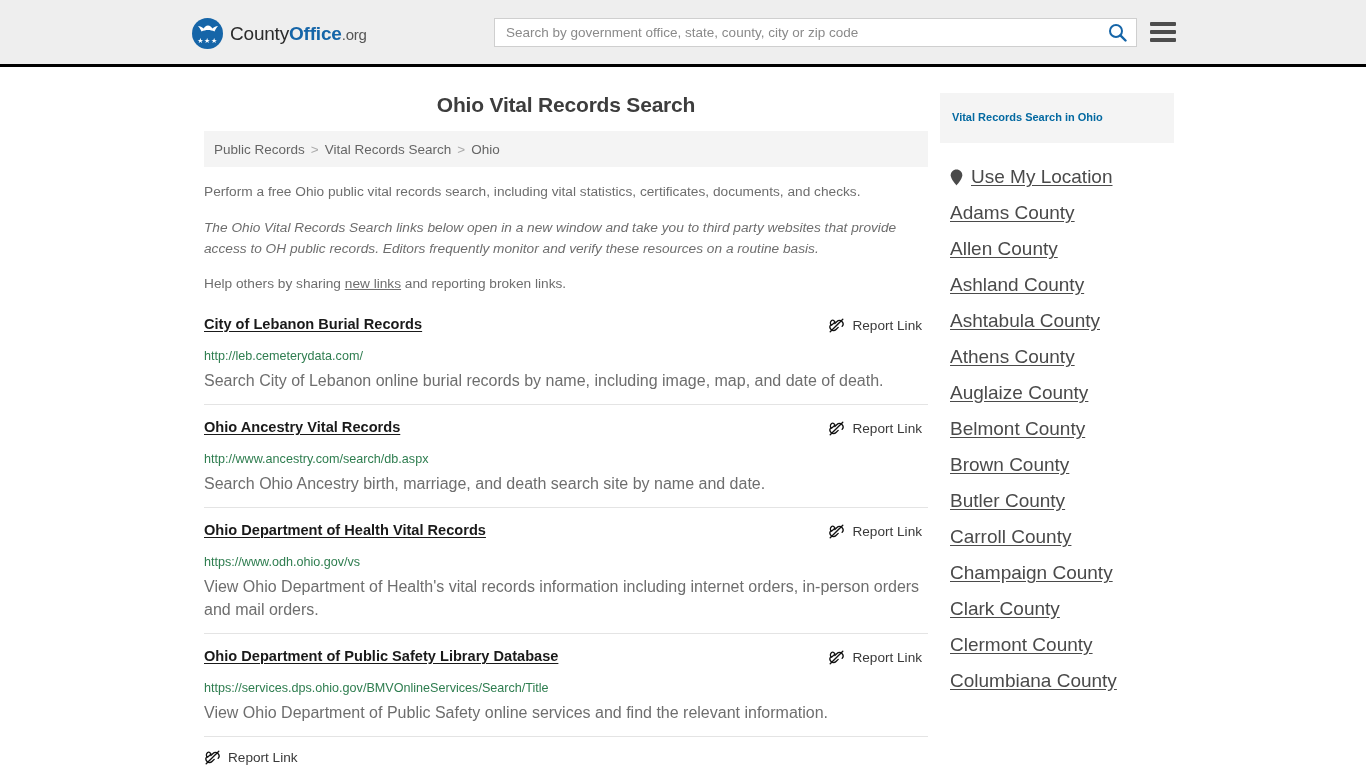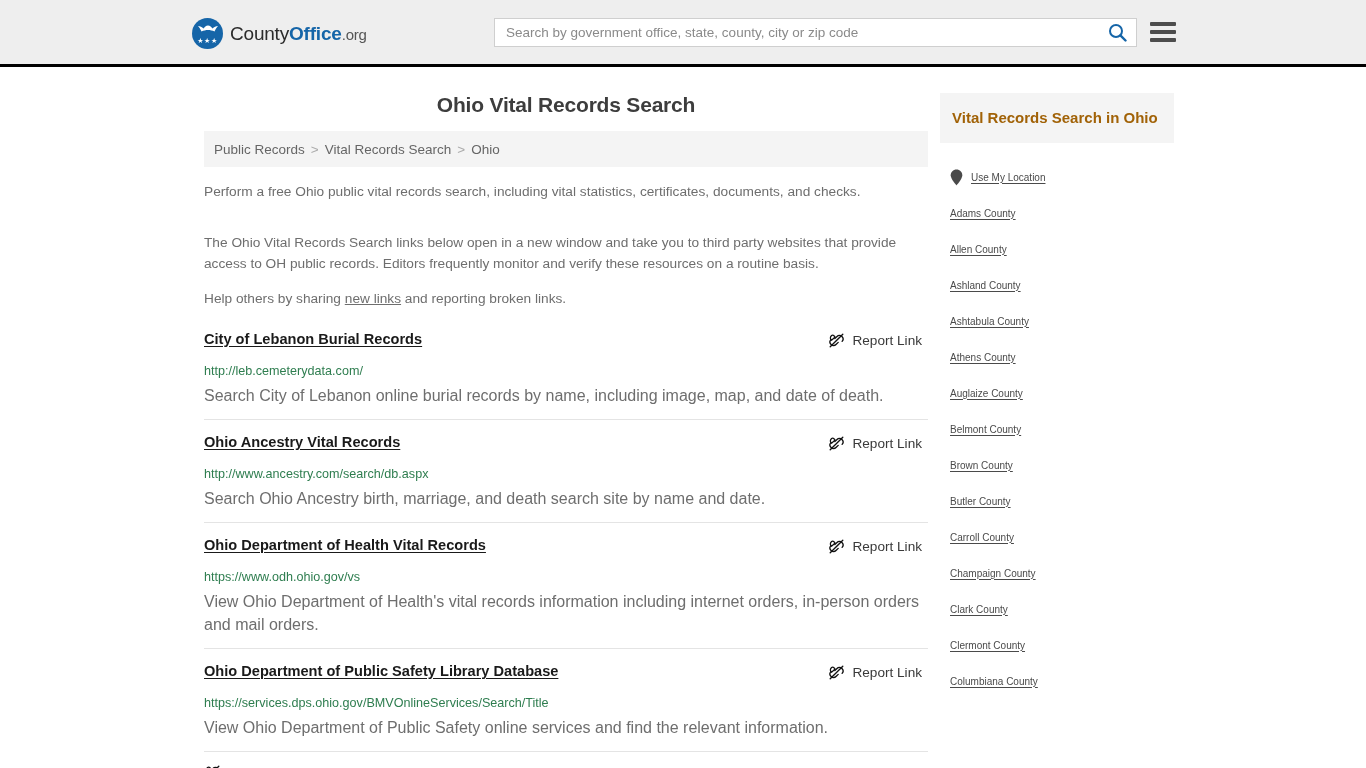--- a/index.html
+++ b/index.html
@@ -166,21 +166,21 @@
   p.intro {
     font-size: 13.7px;
     line-height: 21px;
     color: #6e6e6e;
     margin: 14px 0 0 0;
   }
   p.intro a {
     color: #6e6e6e;
     text-decoration: underline;
   }
-  p.intro.second { margin-top: 30px; }
+  p.intro.second { margin-top: 15px; font-style: italic; }
   p.intro.third  { }
 
   
   .results { margin-top: 20px; }
   .result {
     border-bottom: 1px solid #e4e4e4;
     padding: 0 0 12px 0;
     margin-bottom: 12px;
   }
   .result:last-child { border-bottom: 0; }
@@ -223,36 +223,36 @@
     font-size: 16px;
     line-height: 23px;
     color: #6e6e6e;
     margin-top: 4px;
   }
 
   
   .side-head {
     background: #f4f4f4;
     padding: 13px 12px 14px 12px;
-    font-size: 15px;
+    font-size: 11px;
     line-height: 23px;
     font-weight: bold;
-    color: #a16207;
+    color: #0369a1;
     margin-top: 26px;
   }
   .side-list { margin-top: 16px; }
   .side-item {
     display: flex;
     align-items: center;
     gap: 8px;
     padding: 0 0 0 10px;
     height: 36px;
   }
   .side-item a {
-    font-size: 10px;
+    font-size: 19px;
     color: #4a4a4a;
     text-decoration: underline;
     text-underline-offset: 2px;
     cursor: pointer;
   }
   .pin-icon { flex: 0 0 auto; display: block; }
 </style>
 </head>
 <body>
 

